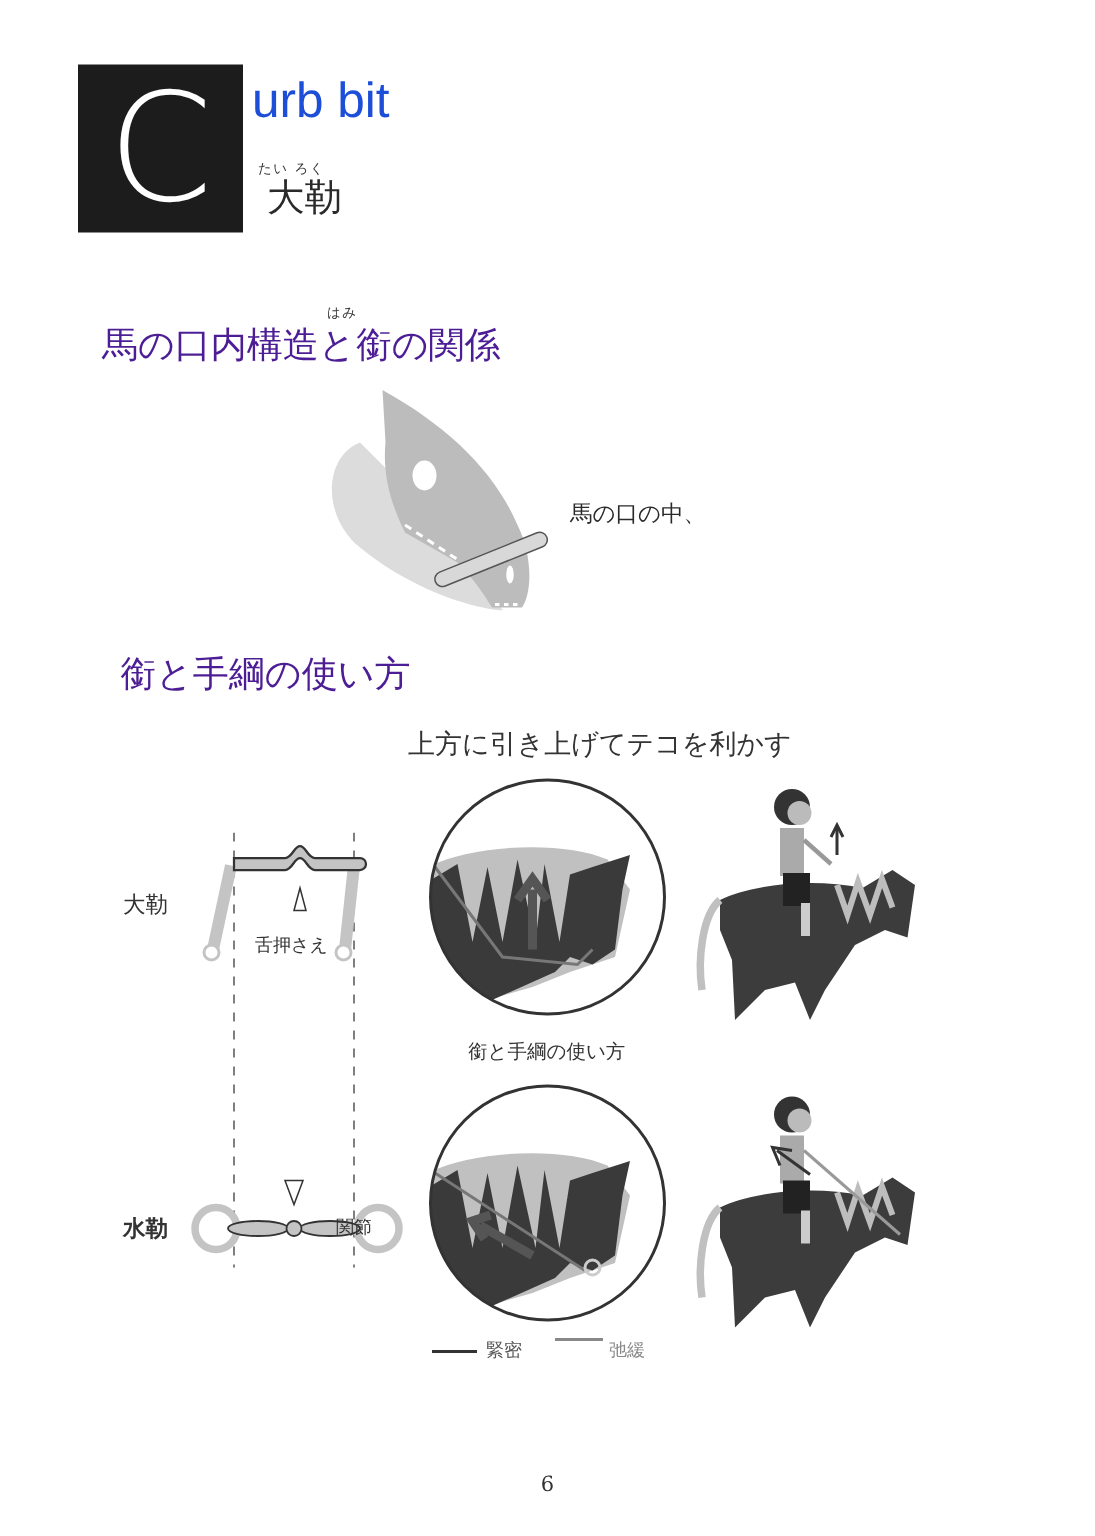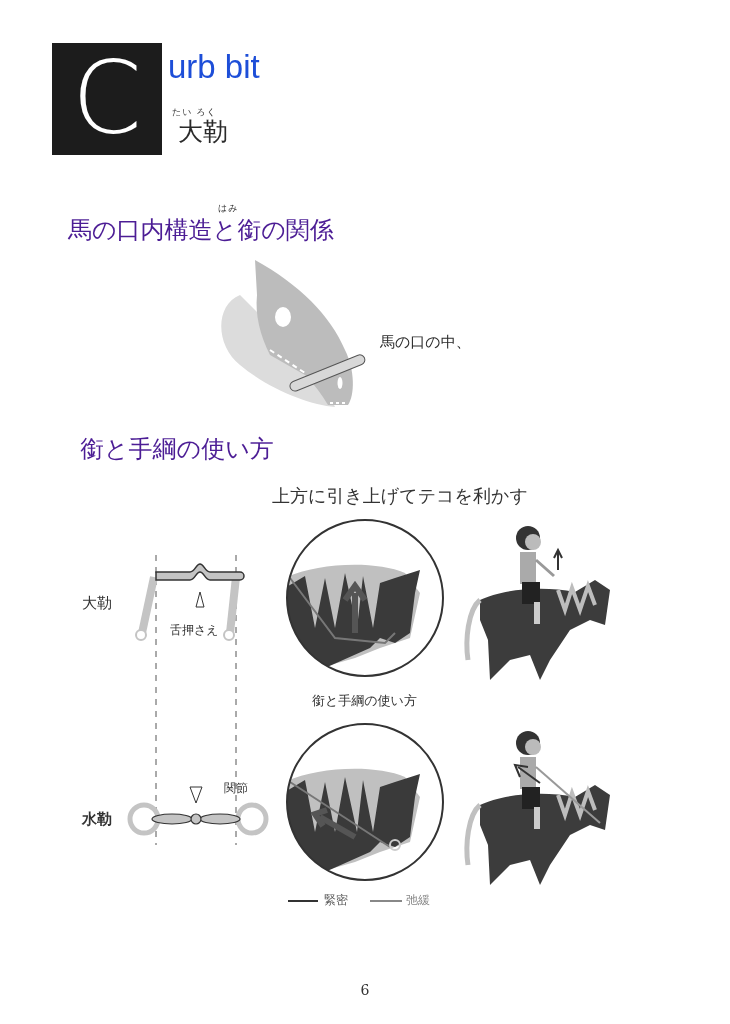--- a/index.html
+++ b/index.html
@@ -64,21 +64,21 @@
   <circle cx="24" cy="264" r="14" fill="none" stroke="#c4c4c4" stroke-width="5"></circle>
   <circle cx="132" cy="264" r="14" fill="none" stroke="#c4c4c4" stroke-width="5"></circle>
   <ellipse cx="52" cy="264" rx="20" ry="5" fill="#c4c4c4" stroke="#333" stroke-width="1.2"></ellipse>
   <ellipse cx="100" cy="264" rx="20" ry="5" fill="#c4c4c4" stroke="#333" stroke-width="1.2"></ellipse>
   <circle cx="76" cy="264" r="5" fill="#c4c4c4" stroke="#333" stroke-width="1.2"></circle>
   <path d="M70,232 L82,232 L76,248 Z" fill="#fff" stroke="#333" stroke-width="1"></path>
 </svg>
 <div class="abs label" style="left:82px; top:594px;">大勒</div>
 <div class="abs caption" style="left:170px; top:622px;">舌押さえ</div>
 <div class="abs label" style="left:82px; top:810px;font-weight:bold;">水勒</div>
-<div class="abs caption" style="left:184px; top:780px;padding-left:40px;">関節</div>
+<div class="abs caption" style="left:184px; top:810px;padding-left:40px;">関節</div>
 
 <svg class="abs" style="left:285px; top:518px;" width="160" height="160" viewBox="0 0 160 160">
   <defs>
       <clipPath id="c1">
         <circle cx="80" cy="80" r="78"></circle>
       </clipPath>
     </defs>
   <g clip-path="url(#c1)">
     <path d="M0,60 C30,45 90,42 120,55 L135,75 L125,120 L95,130 L70,140 L0,160 Z" fill="#c0c0c0"></path>
     <path d="M0,70 L20,58 L30,110 L40,60 L50,110 L60,55 L72,110 L78,58 L88,110 L95,65 L110,60 L135,52 L130,75 L125,115 L110,125 L95,120 L85,130 L40,150 L0,160 Z" fill="#3a3a3a"></path>
@@ -133,18 +133,18 @@
   <rect x="74" y="82" width="6" height="22" fill="#ccc"></rect>
   <line x1="76" y1="42" x2="140" y2="98" stroke="#999" stroke-width="2"></line>
   <line x1="80" y1="58" x2="58" y2="42" stroke="#333" stroke-width="2"></line>
   <path d="M60,52 L55,40 L68,42" stroke="#333" stroke-width="2" fill="none"></path>
 </svg>
 
 <div class="abs" style="left:288px; top:892px; display:flex; align-items:center; gap:6px;">
   <span style="display:inline-block; width:30px; height:2px; background:#333;"></span>
   <span class="caption" style="color:#555;">緊密</span>
 </div>
-<div class="abs" style="left:370px; top:892px; display:flex; align-items:center; gap:4px;">
+<div class="abs" style="left:370px; top:892px; display:flex; gap:4px;">
   <span style="display:inline-block; width:32px; height:2px; background:#888;"></span>
   <span class="caption" style="color:#888;">弛緩</span>
 </div>
 
 <div class="abs page-num">6</div>
 
 </body></html>

